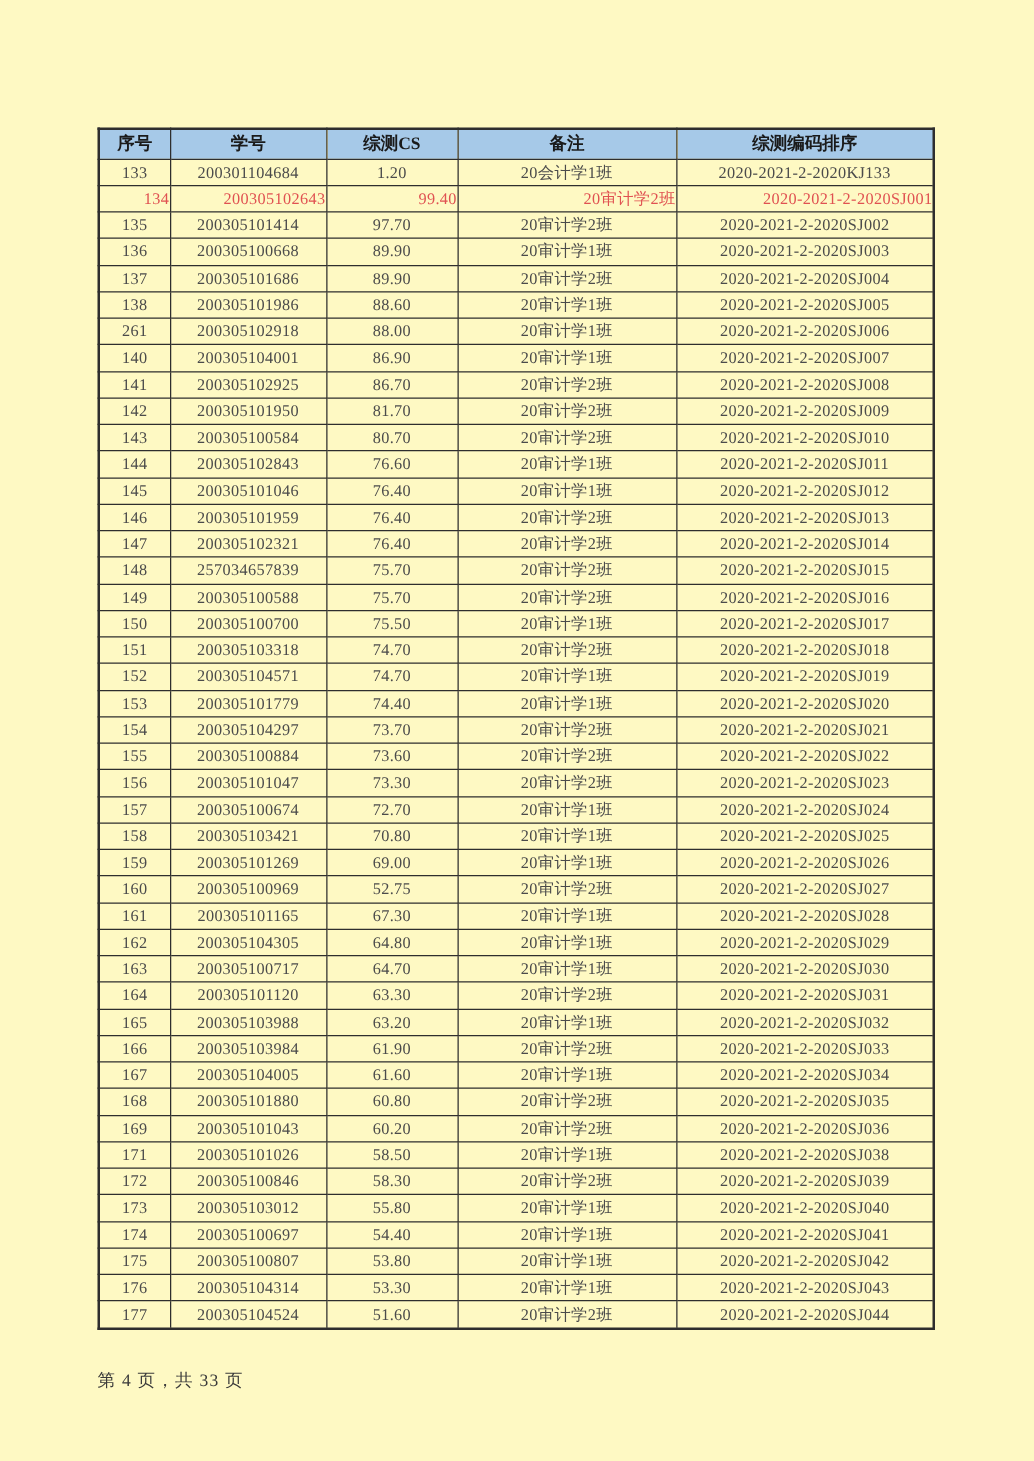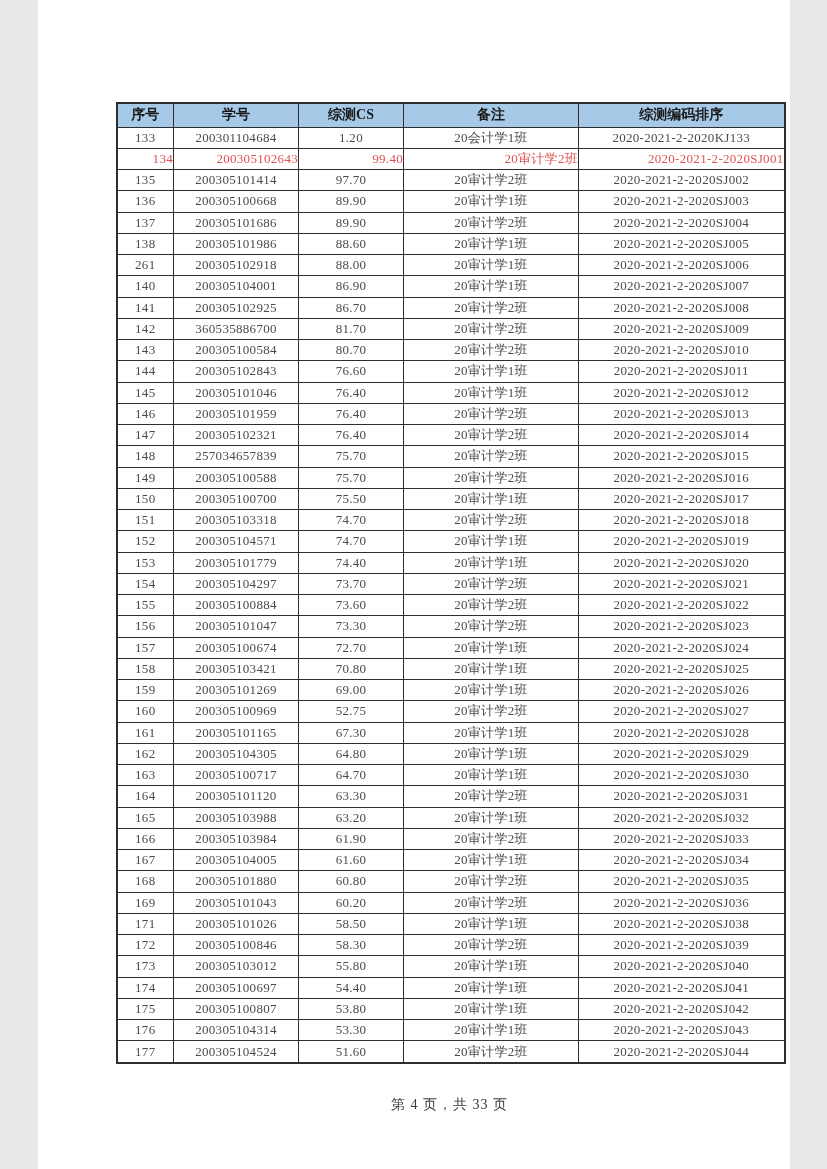--- a/index.html
+++ b/index.html
@@ -1,21 +1,21 @@
 <!DOCTYPE html>
 <html style="--header-bg: #A6C9E8; --header-text: #1A1A1A; --body-text: #4B4B4B; --highlight-text: #E05252; --border-color: #2E2E2E;"><head>
 <meta charset="utf-8">
 <style>
   * { margin: 0; padding: 0; box-sizing: border-box; }
   html, body { background: #e8e8e8; }
   .page {
     position: relative;
-    width: 752px;
+    width: 827px;
     height: 1169px;
-    background: #ffffff;
+    background: #fef9c3;
     margin: 0 auto;
     overflow: hidden;
     font-family: "Liberation Serif", "DejaVu Serif", serif;
   }
   table.data-table {
     position: absolute;
     left: 78px;
     top: 102px;
     width: 668px;
     height: 962px;
@@ -49,21 +49,20 @@
   }
   table.data-table tbody tr.highlight td {
     color: var(--highlight-text, #E05252);
     text-align: right;
   }
   .footer {
     position: absolute;
     left: 78px;
     top: 1096px;
     width: 668px;
-    text-align: center;
     font-size: 14px;
     color: #3a3a3a;
     letter-spacing: 1px;
   }
 </style>
 </head>
 <body>
 
 <div class="page">
   <table class="data-table">
@@ -142,21 +141,21 @@
         </tr>
         <tr>
           <td>141</td>
           <td>200305102925</td>
           <td>86.70</td>
           <td>20审计学2班</td>
           <td>2020-2021-2-2020SJ008</td>
         </tr>
         <tr>
           <td>142</td>
-          <td>360535886700</td>
+          <td>200305101950</td>
           <td>81.70</td>
           <td>20审计学2班</td>
           <td>2020-2021-2-2020SJ009</td>
         </tr>
         <tr>
           <td>143</td>
           <td>200305100584</td>
           <td>80.70</td>
           <td>20审计学2班</td>
           <td>2020-2021-2-2020SJ010</td>

